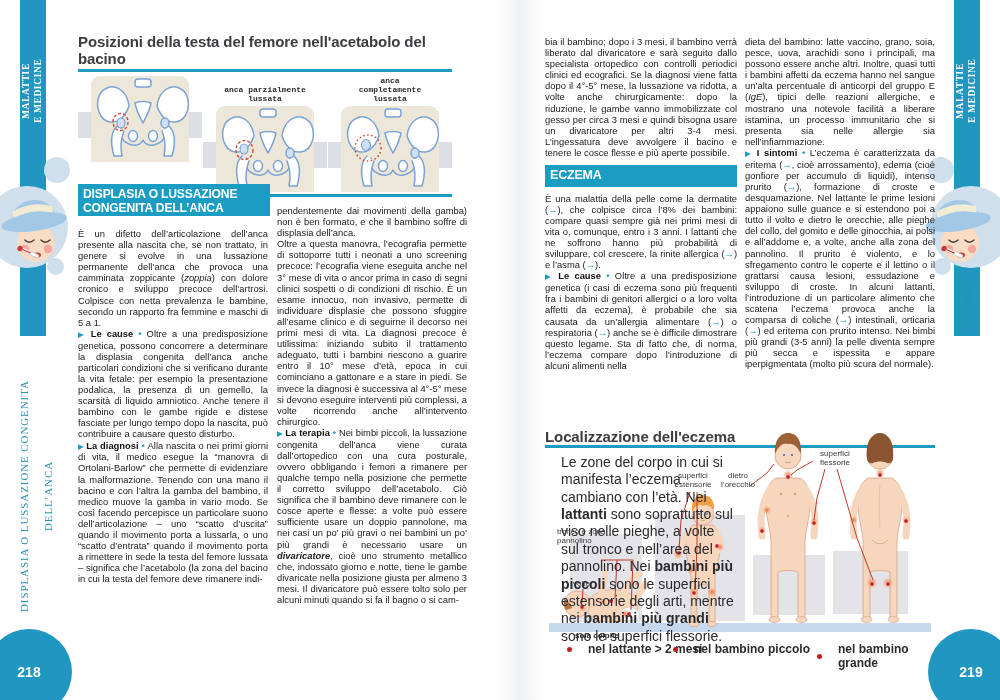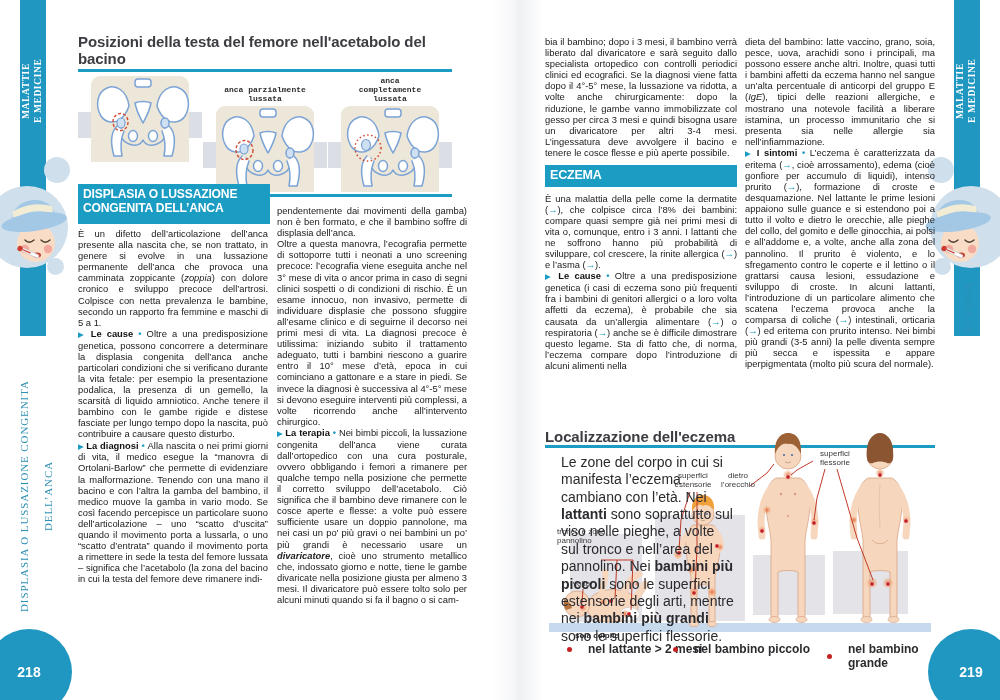--- a/index.html
+++ b/index.html
@@ -46,21 +46,21 @@
   .lead{color:#101012;}
   .dotsep{color:var(--teal);font-weight:bold;}
   .seg-t{}
   .seg-i{font-style:italic;}
   .seg-b{font-weight:bold;}
   .seg-bi{font-weight:bold;font-style:italic;}
   .seg-a{color:var(--teal);font-weight:bold;}
   
   .hbox{
     position:absolute;background:var(--teal);color:#fff;font-weight:bold;
-    font-size:12.5px;line-height:1.14;letter-spacing:-.2px;padding:3px 5px 8px;
+    font-size:12.5px;line-height:1.14;letter-spacing:-.2px;padding:3px 5px 0;
   }
   .hbox span{display:block;transform:scaleX(.97);transform-origin:left;}
   .hbox-inline{
     background:var(--teal);color:#fff;font-weight:bold;font-size:12.5px;
     padding:3px 5px 4px;margin:7px 0 6px;letter-spacing:-.2px;
   }
   
   .figtitle{font-weight:bold;font-size:15px;color:#3c3c42;letter-spacing:-.1px;}
   .rule{background:var(--teal);height:3px;}
   .figbox{position:absolute;}
@@ -381,19 +381,19 @@
 
     <div class="legend-title">soia colpite</div>
     <div class="legend-item" style="left:22px;">
       <span class="reddot"></span>
       <span>nel lattante &gt; 2 mesi</span>
     </div>
     <div class="legend-item" style="left:128px;">
       <span class="reddot"></span>
       <span>nel bambino piccolo</span>
     </div>
-    <div class="legend-item" style="left:282px;">
+    <div class="legend-item" style="left:272px;">
       <span class="reddot"></span>
       <span>nel bambino grande</span>
     </div>
   </div>
 
 </div>
 
 </body></html>

